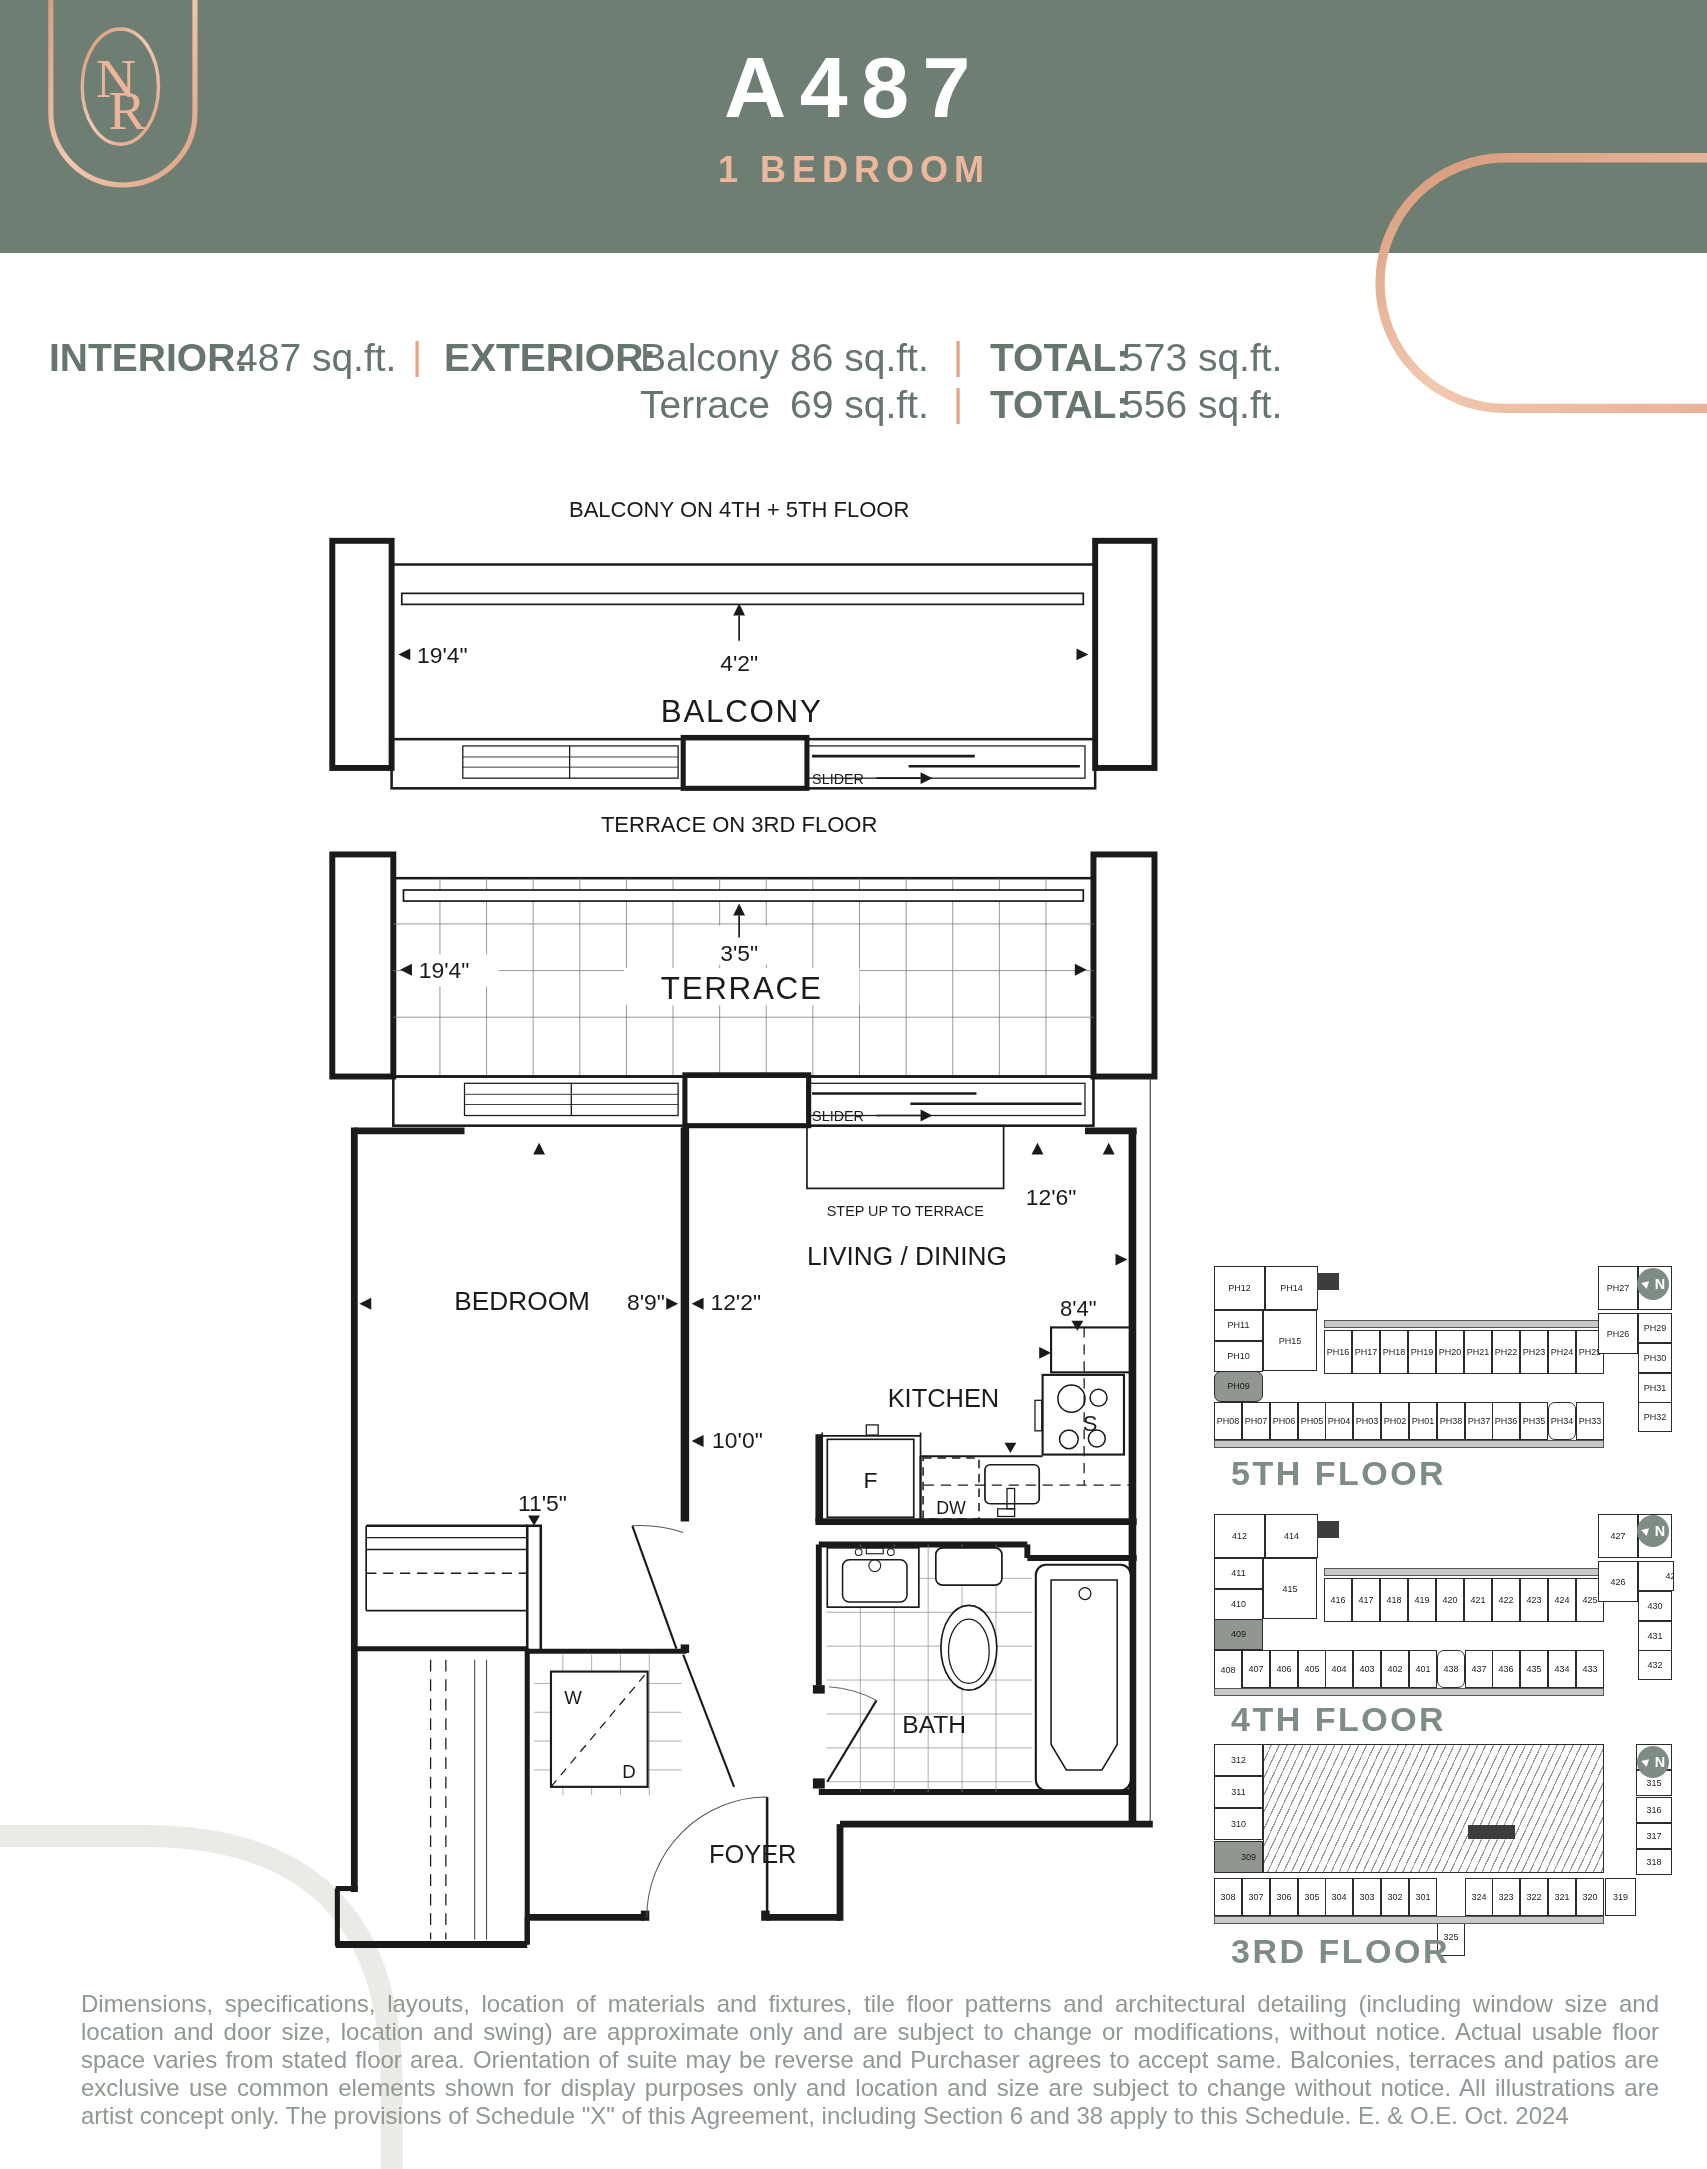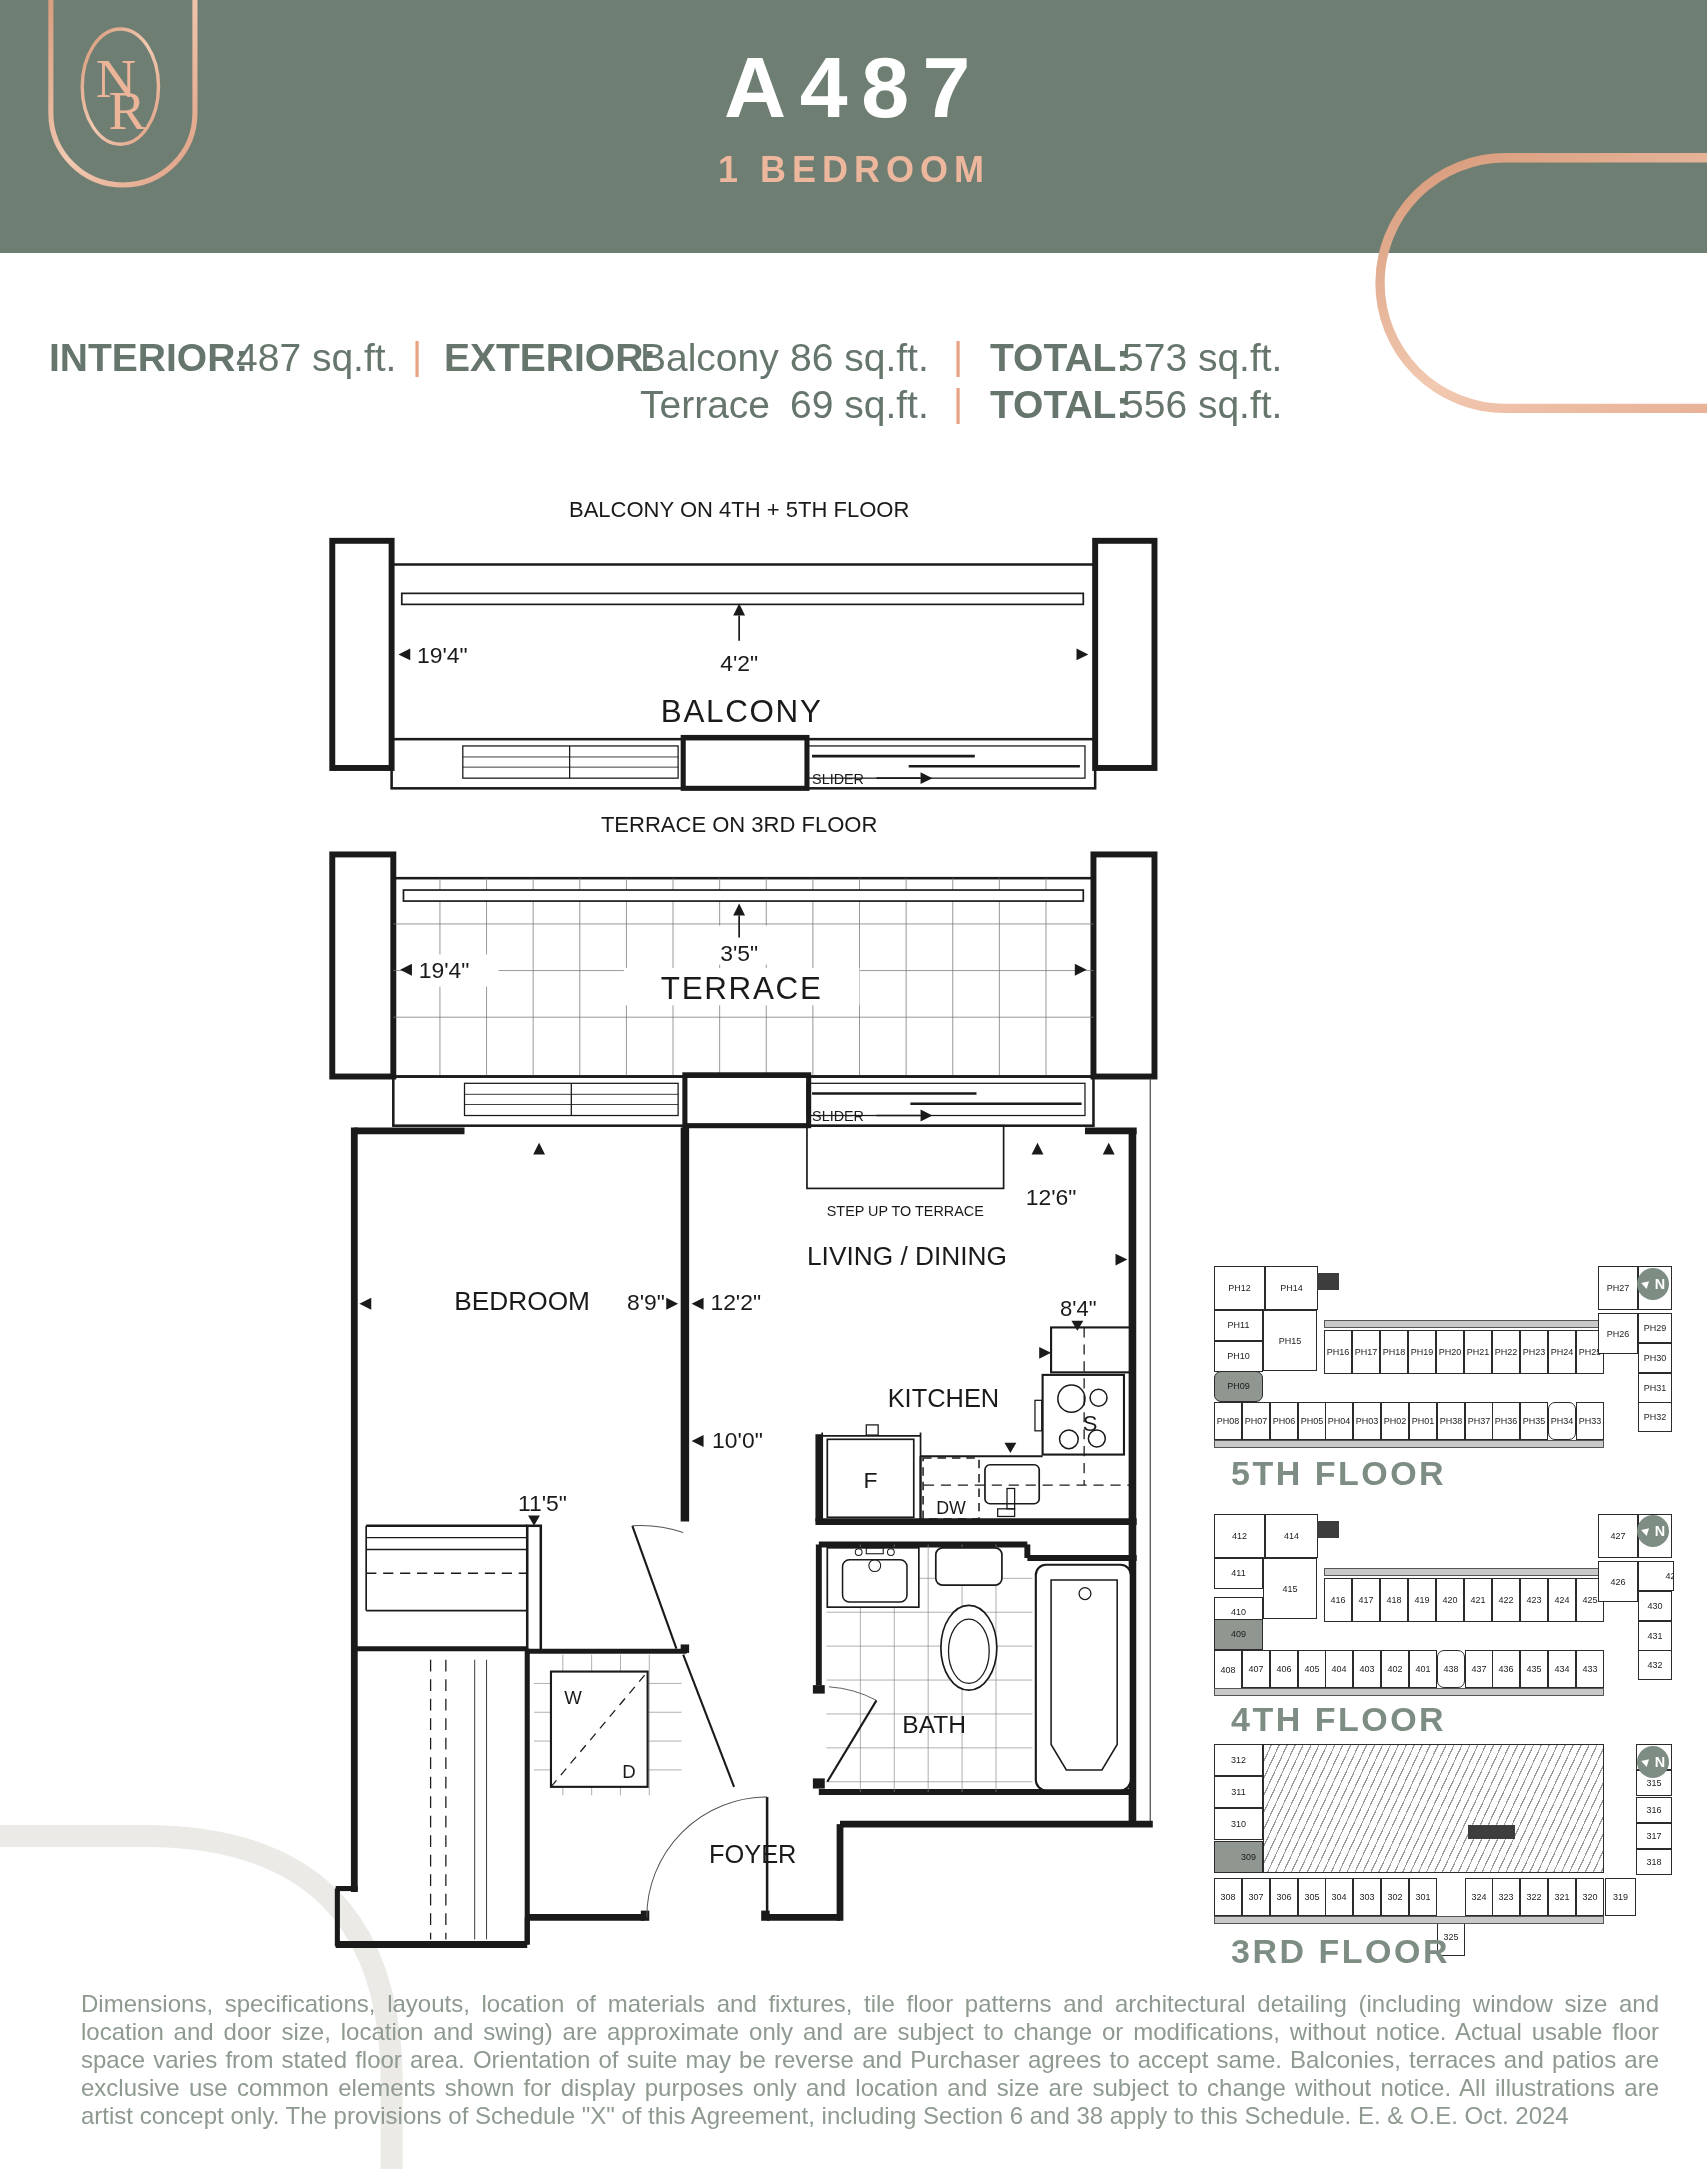--- a/index.html
+++ b/index.html
@@ -360,21 +360,21 @@
   <div class="floor-label" style="left:1231px;top:1454px">5TH FLOOR</div>
   <div class="compass" style="left:1637px;top:1268px">
       <span class="arr"></span>
       <span class="n">N</span>
     </div>
 
   <div id="kp1" class="keyplan" style="left:1214px;top:1514px;height:181px">
       <div class="kp-cell" style="left: 0px; top: 0px; width: 51px; height: 44px;">412</div>
       <div class="kp-cell" style="left: 51px; top: 0px; width: 53px; height: 44px;">414</div>
       <div class="kp-cell" style="left: 0px; top: 44px; width: 49px; height: 30.5px;">411</div>
-      <div class="kp-cell" style="left: 0px; top: 75px; width: 49px; height: 30.5px; margin-top: 8px;">410</div>
+      <div class="kp-cell" style="left: 0px; top: 75px; width: 49px; height: 30.5px;">410</div>
       <div class="kp-cell hl" style="left: 0px; top: 105px; width: 49px; height: 30.5px;">409</div>
       <div class="kp-cell" style="left: 49px; top: 44px; width: 54px; height: 61px;">415</div>
       <div class="kp-strip" style="left: 110px; top: 54px; width: 280px; height: 7.6px;"></div>
       <div class="kp-cell" style="left: 110px; top: 64px; width: 28px; height: 44px;">416</div>
       <div class="kp-cell" style="left: 138px; top: 64px; width: 28px; height: 44px;">417</div>
       <div class="kp-cell" style="left: 166px; top: 64px; width: 28px; height: 44px;">418</div>
       <div class="kp-cell" style="left: 194px; top: 64px; width: 28px; height: 44px;">419</div>
       <div class="kp-cell" style="left: 222px; top: 64px; width: 28px; height: 44px;">420</div>
       <div class="kp-cell" style="left: 250px; top: 64px; width: 28px; height: 44px;">421</div>
       <div class="kp-cell" style="left: 278px; top: 64px; width: 28px; height: 44px;">422</div>

